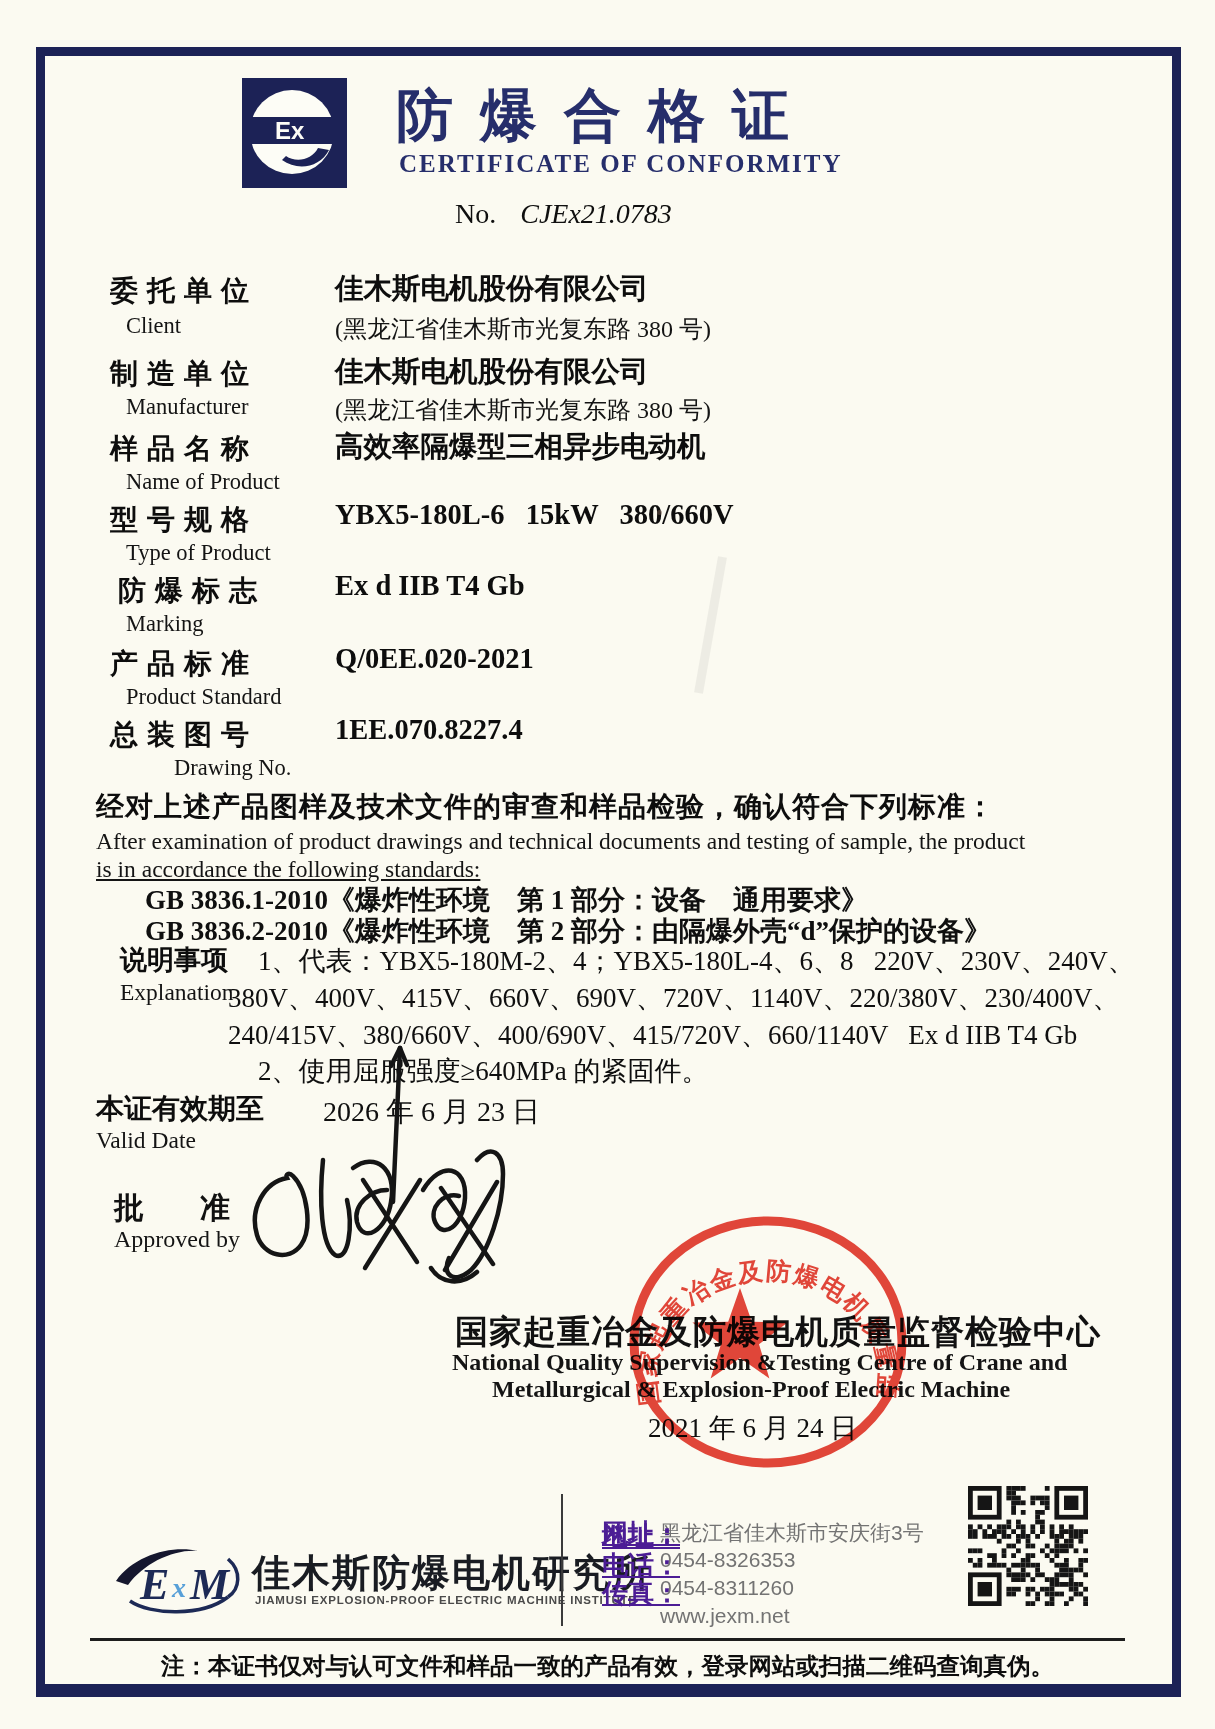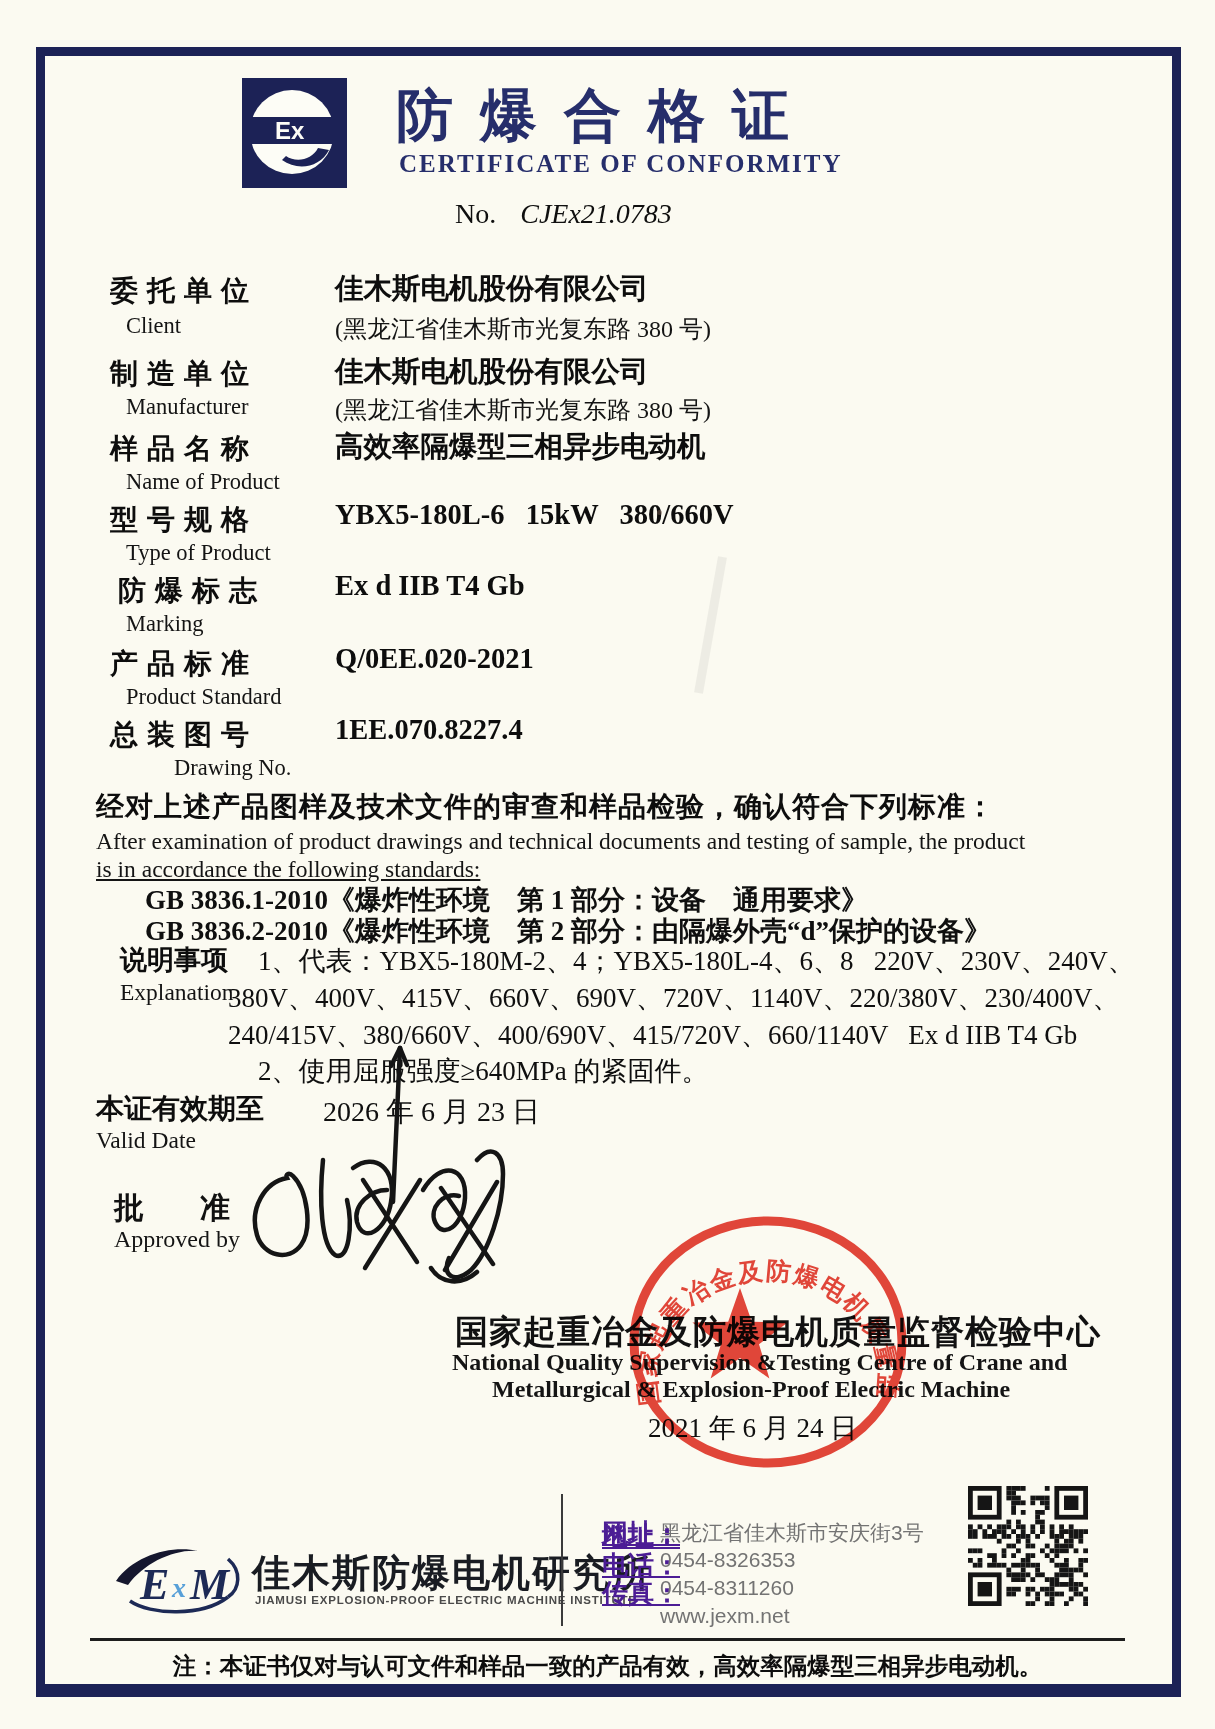--- a/index.html
+++ b/index.html
@@ -392,13 +392,13 @@
   <rect x="9.6" y="9.6" width="14.4" height="14.4" fill="#151515"></rect>
   <rect x="86.4" y="0" width="33.6" height="33.6" fill="#151515"></rect>
   <rect x="91.2" y="4.8" width="24" height="24" fill="#fbfaf1"></rect>
   <rect x="96" y="9.6" width="14.4" height="14.4" fill="#151515"></rect>
   <rect x="0" y="86.4" width="33.6" height="33.6" fill="#151515"></rect>
   <rect x="4.8" y="91.2" width="24" height="24" fill="#fbfaf1"></rect>
   <rect x="9.6" y="96" width="14.4" height="14.4" fill="#151515"></rect>
 </svg>
 
 <div class="rule"></div>
-<div class="note">注：本证书仅对与认可文件和样品一致的产品有效，高效率隔爆型三相异步电动机。</div>
+<div class="note">注：本证书仅对与认可文件和样品一致的产品有效，登录网站或扫描二维码查询真伪。</div>
 
 </body></html>

